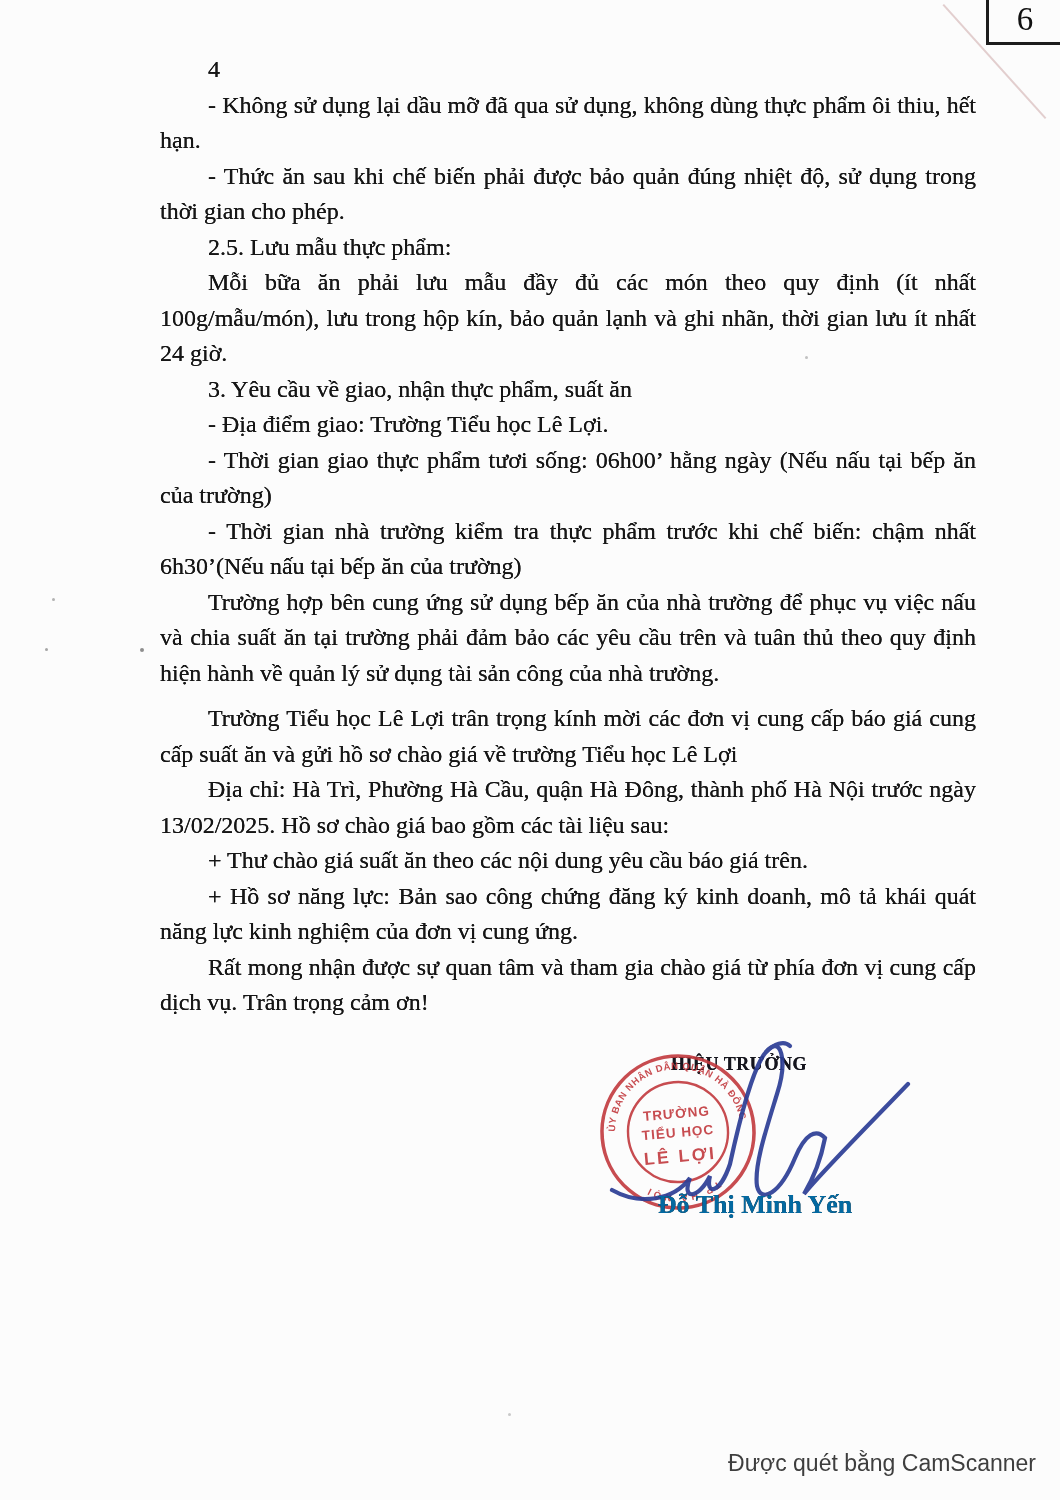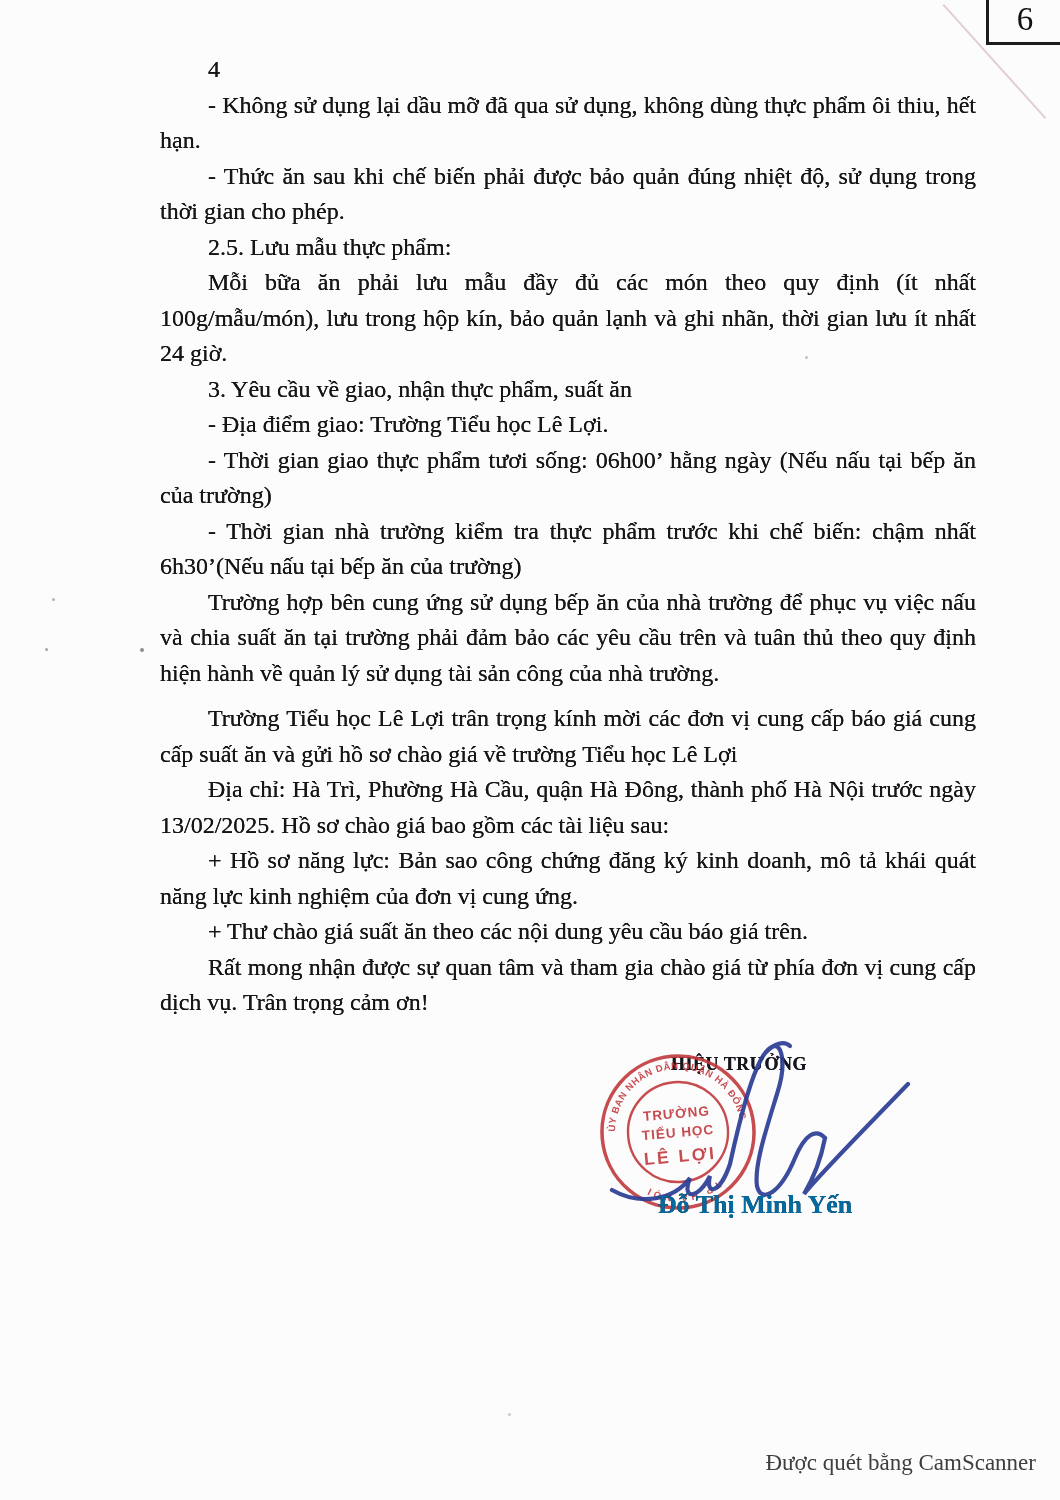--- a/index.html
+++ b/index.html
@@ -79,21 +79,21 @@
     color: #0369a1;
     text-shadow: 0 0 0.4px #131313;
     white-space: nowrap;
   }
   .stamp-svg { position: absolute; left: 594px; top: 1048px; opacity: 0.9; transform: rotate(-5deg); }
   .ink-svg   { position: absolute; left: 578px; top: 1022px; }
 
   .scan-footer {
     position: absolute;
     right: 24px; top: 1450px;
-    font-family: Liberation Serif, serif;
+    font-family: Liberation Sans, sans-serif;
     font-size: 23px;
     color: #3e3e3e;
   }
 </style>
 </head>
 <body>
 
 <div class="page">
 
   <div class="corner-box">
@@ -114,22 +114,22 @@
         <p>- Thức ăn sau khi chế biến phải được bảo quản đúng nhiệt độ, sử dụng trong thời gian cho phép.</p>
         <p>2.5. Lưu mẫu thực phẩm:</p>
         <p>Mỗi bữa ăn phải lưu mẫu đầy đủ các món theo quy định (ít nhất 100g/mẫu/món), lưu trong hộp kín, bảo quản lạnh và ghi nhãn, thời gian lưu ít nhất 24 giờ.</p>
         <p class="bold">3. Yêu cầu về giao, nhận thực phẩm, suất ăn</p>
         <p>- Địa điểm giao: Trường Tiểu học Lê Lợi.</p>
         <p>- Thời gian giao thực phẩm tươi sống: 06h00’ hằng ngày (Nếu nấu tại bếp ăn của trường)</p>
         <p>- Thời gian nhà trường kiểm tra thực phẩm trước khi chế biến: chậm nhất 6h30’(Nếu nấu tại bếp ăn của trường)</p>
         <p>Trường hợp bên cung ứng sử dụng bếp ăn của nhà trường để phục vụ việc nấu và chia suất ăn tại trường phải đảm bảo các yêu cầu trên và tuân thủ theo quy định hiện hành về quản lý sử dụng tài sản công của nhà trường.</p>
         <p class="gap">Trường Tiểu học Lê Lợi trân trọng kính mời các đơn vị cung cấp báo giá cung cấp suất ăn và gửi hồ sơ chào giá về trường Tiểu học Lê Lợi</p>
         <p>Địa chỉ: Hà Trì, Phường Hà Cầu, quận Hà Đông, thành phố Hà Nội trước ngày 13/02/2025. Hồ sơ chào giá bao gồm các tài liệu sau:</p>
+        <p>+ Thư chào giá suất ăn theo các nội dung yêu cầu báo giá trên.</p>
         <p>+ Hồ sơ năng lực: Bản sao công chứng đăng ký kinh doanh, mô tả khái quát năng lực kinh nghiệm của đơn vị cung ứng.</p>
-        <p>+ Thư chào giá suất ăn theo các nội dung yêu cầu báo giá trên.</p>
         <p>Rất mong nhận được sự quan tâm và tham gia chào giá từ phía đơn vị cung cấp dịch vụ. Trân trọng cảm ơn!</p>
       </div>
   </div>
 
   <div class="sig-title">HIỆU TRƯỞNG</div>
 
   <svg class="stamp-svg" width="168" height="168" viewBox="0 0 168 168">
     <g fill="none" stroke="#c2393e">
       <circle cx="84" cy="84" r="76" stroke-width="3.6"></circle>
       <circle cx="84" cy="84" r="50" stroke-width="2.4"></circle>

